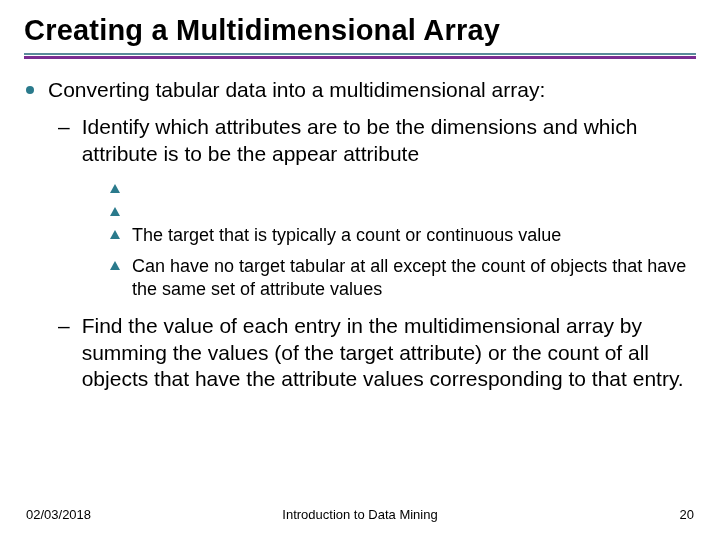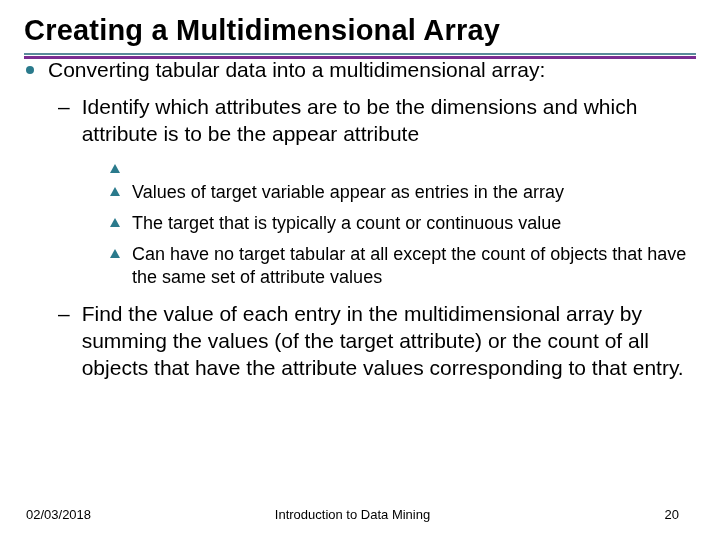--- a/index.html
+++ b/index.html
@@ -2,31 +2,31 @@
 <html><head>
 <meta charset="utf-8">
 <style>
   * { margin: 0; padding: 0; box-sizing: border-box; }
   html, body { width: 720px; height: 540px; background: #fff; font-family: Arial, Helvetica, sans-serif; }
   .slide { width: 720px; height: 540px; position: relative; padding: 14px 24px 0 24px; }
   .title { font-size: 29px; font-weight: bold; color: #000; margin-bottom: 6px; letter-spacing: 0.2px; }
   .rule { height: 4px; width: 100%; }
   .rule .bar1 { height: 2px; background: #5a8c9a; margin-bottom: 1px; }
   .rule .bar2 { height: 3px; background: #7b2d91; }
-  .content { }
+  .content { padding-top: 20px; }
   .l1 { display: flex; align-items: flex-start; margin-bottom: 10px; }
   .bullet-disc { width: 8px; height: 8px; background: #2a7a8c; border-radius: 50%; margin-top: 9px; margin-right: 14px; flex: 0 0 auto; margin-left: 2px; }
   .l1-text { font-size: 21px; line-height: 1.28; color: #000; }
   .l2 { display: flex; align-items: flex-start; margin: 0 0 10px 34px; }
   .dash { font-size: 21px; margin-right: 12px; flex: 0 0 auto; line-height: 1.25; }
   .l2-text { font-size: 21px; line-height: 1.28; color: #000; }
   .l3 { display: flex; align-items: flex-start; margin: 0 0 8px 86px; }
   .tri { width: 0; height: 0; border-left: 5px solid transparent; border-right: 5px solid transparent; border-bottom: 9px solid #2a7a8c; transform: rotate(0deg); margin-top: 6px; margin-right: 12px; flex: 0 0 auto; }
   .l3-text { font-size: 18px; line-height: 1.28; color: #000; }
-  .footer { position: absolute; left: 0; right: 15px; bottom: 18px; display: flex; justify-content: space-between; align-items: center; padding: 0 26px; font-size: 13px; color: #000; }
+  .footer { position: absolute; left: 0; right: 0; bottom: 18px; display: flex; justify-content: space-between; align-items: center; padding: 0 26px; font-size: 13px; color: #000; }
   .footer .center { position: absolute; left: 50%; transform: translateX(-50%); text-align: right; }
 </style>
 </head>
 <body>
 
 <div class="slide">
   <div class="title">Creating a Multidimensional Array</div>
   <div class="rule">
     <div class="bar1"></div>
     <div class="bar2"></div>
@@ -42,21 +42,20 @@
     <div class="l2">
       <div class="dash">–</div>
       <div class="l2-text">Identify which attributes are to be the dimensions and which attribute is to be the appear attribute</div>
     </div>
 
     <div class="l3">
       <div class="tri"></div>
     </div>
     <div class="l3">
       <div class="tri"></div>
-      <div class="l3-text">Values of target variable appear as entries in the array</div>
     </div>
     <div class="l3">
       <div class="tri"></div>
       <div class="l3-text">The target that is typically a count or continuous value</div>
     </div>
     <div class="l3">
       <div class="tri"></div>
       <div class="l3-text">Can have no target tabular at all except the count of objects that have the same set of attribute values</div>
     </div>
 

